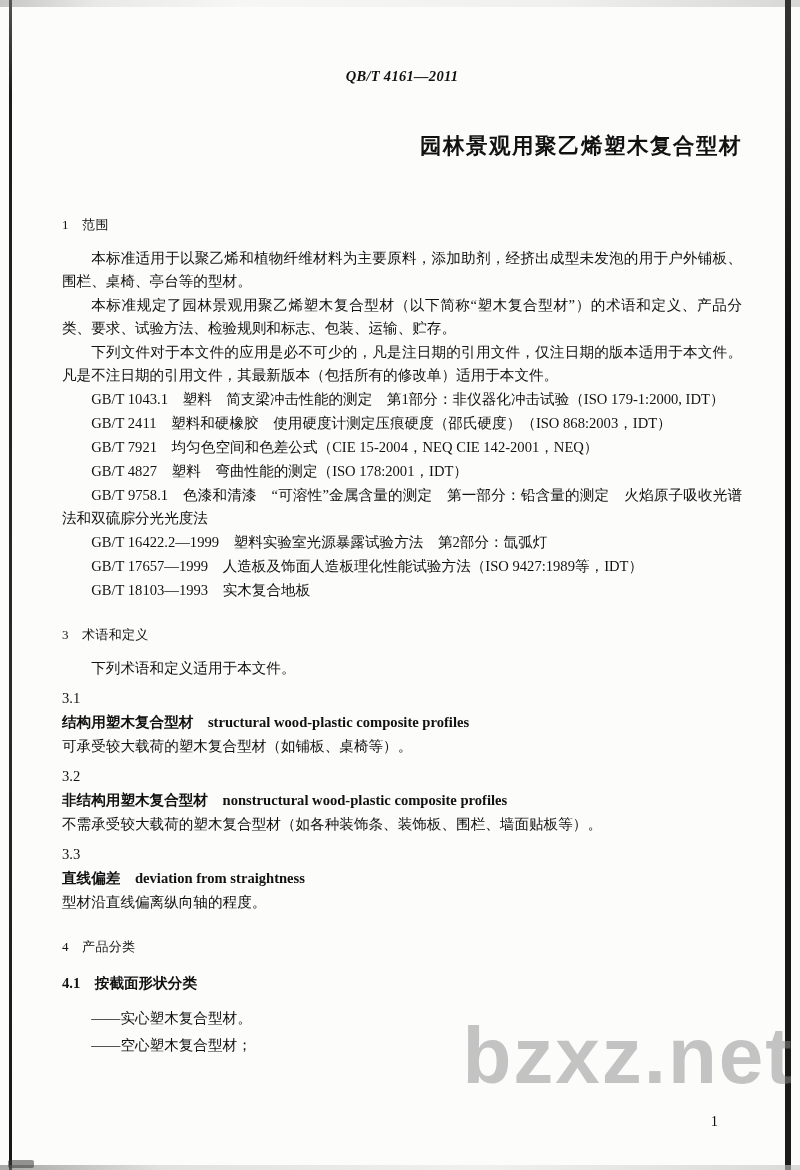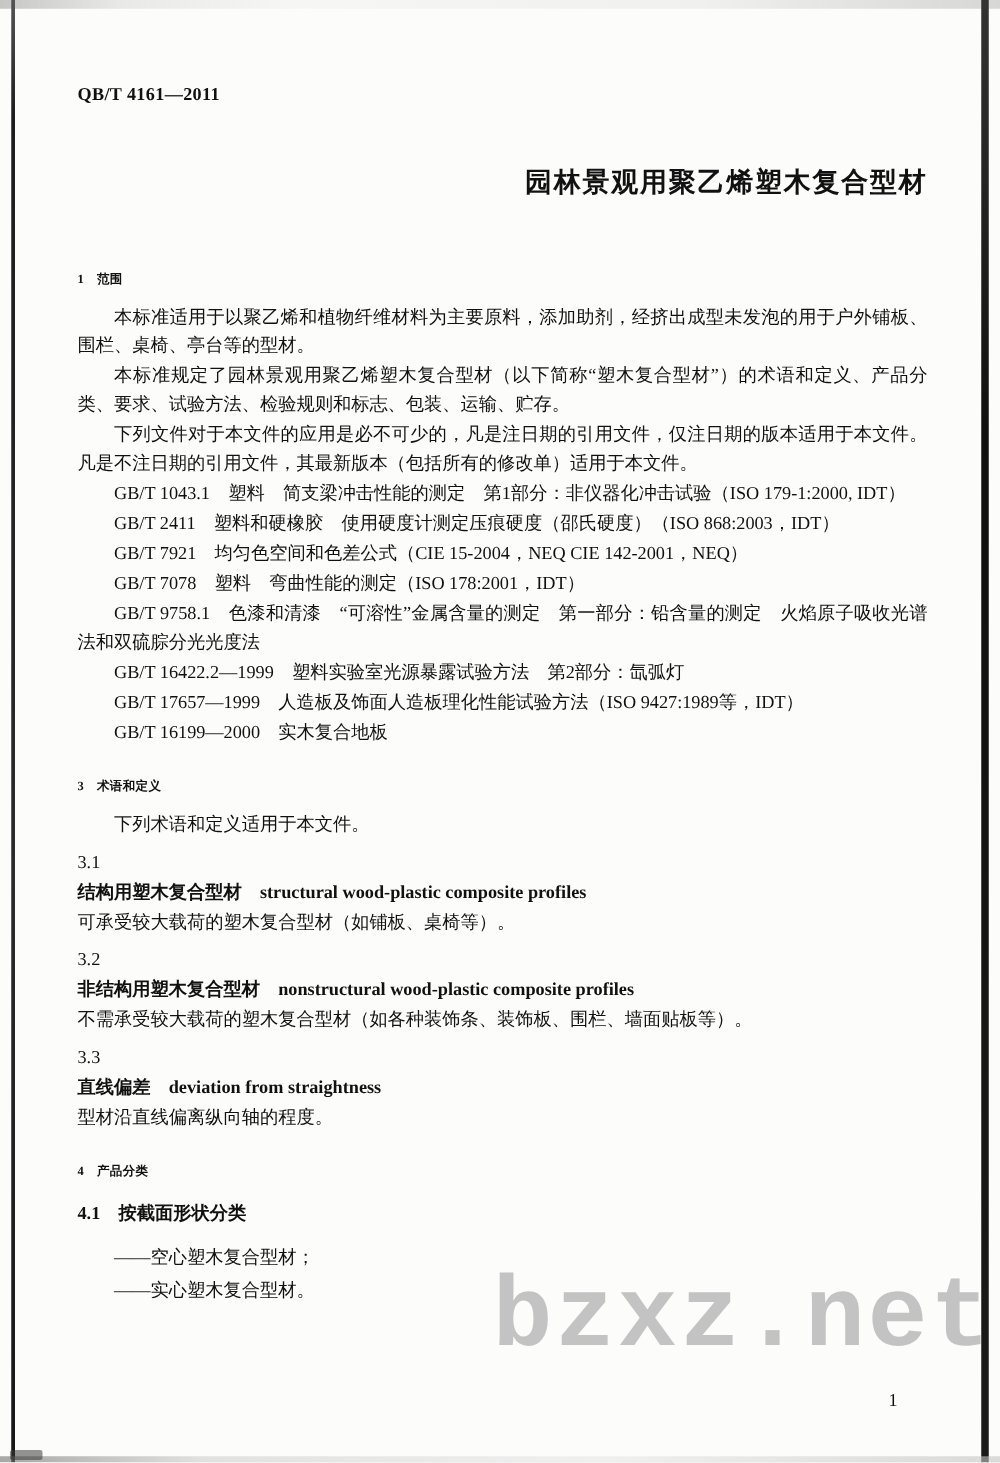--- a/index.html
+++ b/index.html
@@ -38,35 +38,36 @@
   .corner-blot{
     position:absolute;left:8px;bottom:2px;width:26px;height:8px;
     background:#3a3a38;opacity:.55;border-radius:2px;
   }
   .content{
     position:absolute;left:0;top:0;width:800px;
     padding:68px 58px 0 62px;
     box-sizing:border-box;
   }
   .doc-code{
-    text-align:left;
+    text-align:center;
     font-weight:bold;
     font-size:14.5px;
     letter-spacing:.3px;
+    font-style:italic;
   }
   .title{
     margin:46px 0 56px 0;
     text-align:right;
     font-size:21.5px;
     font-weight:bold;
     letter-spacing:1.5px;
   }
   .h2{
-    font-size:10px;
-    font-weight:bold;
+    font-size:13px;
+    font-weight:normal;
     margin:24px 0 13px 0;
     letter-spacing:.3px;
   }
   .para,.ref,.flush,.dash,.term,.subnum,.subhead{
     font-size:14.6px;
     line-height:23px;
   }
   .para,.ref{
     text-indent:2em;
     text-align:justify;
@@ -78,21 +79,21 @@
   .subhead{font-weight:bold;margin:16px 0 12px 0;}
   .dash{text-indent:2em;margin:0 0 4px 0;}
   .page-number{
     position:absolute;
     right:82px;bottom:40px;
     font-size:14.5px;
   }
   .watermark{
     position:absolute;
     right:6px;top:1016px;
-    font-family:Liberation Mono, monospace;
+    font-family:Liberation Sans, sans-serif;
     font-weight:bold;
     font-size:80px;
     line-height:1;
     color:#8c8c8c;
     opacity:.5;
     letter-spacing:2px;
     pointer-events:none;
     user-select:none;
   }
 </style>
@@ -114,41 +115,41 @@
     <div class="title">园林景观用聚乙烯塑木复合型材</div>
 
     <div class="h2">1　范围</div>
     <div class="para">本标准适用于以聚乙烯和植物纤维材料为主要原料，添加助剂，经挤出成型未发泡的用于户外铺板、围栏、桌椅、亭台等的型材。</div>
     <div class="para">本标准规定了园林景观用聚乙烯塑木复合型材（以下简称“塑木复合型材”）的术语和定义、产品分类、要求、试验方法、检验规则和标志、包装、运输、贮存。</div>
 
     <div class="para">下列文件对于本文件的应用是必不可少的，凡是注日期的引用文件，仅注日期的版本适用于本文件。凡是不注日期的引用文件，其最新版本（包括所有的修改单）适用于本文件。</div>
     <div class="ref">GB/T 1043.1　塑料　简支梁冲击性能的测定　第1部分：非仪器化冲击试验（ISO 179-1:2000, IDT）</div>
     <div class="ref">GB/T 2411　塑料和硬橡胶　使用硬度计测定压痕硬度（邵氏硬度）（ISO 868:2003，IDT）</div>
     <div class="ref">GB/T 7921　均匀色空间和色差公式（CIE 15-2004，NEQ CIE 142-2001，NEQ）</div>
-    <div class="ref">GB/T 7078　塑料　弯曲性能的测定（ISO 178:2001，IDT）</div>
+    <div class="ref">GB/T 4827　塑料　弯曲性能的测定（ISO 178:2001，IDT）</div>
     <div class="ref">GB/T 9758.1　色漆和清漆　“可溶性”金属含量的测定　第一部分：铅含量的测定　火焰原子吸收光谱法和双硫腙分光光度法</div>
     <div class="ref">GB/T 16422.2—1999　塑料实验室光源暴露试验方法　第2部分：氙弧灯</div>
     <div class="ref">GB/T 17657—1999　人造板及饰面人造板理化性能试验方法（ISO 9427:1989等，IDT）</div>
-    <div class="ref">GB/T 16199—2000　实木复合地板</div>
+    <div class="ref">GB/T 18103—1993　实木复合地板</div>
 
     <div class="h2">3　术语和定义</div>
     <div class="para">下列术语和定义适用于本文件。</div>
     <div class="subnum">3.1</div>
     <div class="term">结构用塑木复合型材　structural wood-plastic composite profiles</div>
     <div class="flush">可承受较大载荷的塑木复合型材（如铺板、桌椅等）。</div>
     <div class="subnum">3.2</div>
     <div class="term">非结构用塑木复合型材　nonstructural wood-plastic composite profiles</div>
     <div class="flush">不需承受较大载荷的塑木复合型材（如各种装饰条、装饰板、围栏、墙面贴板等）。</div>
     <div class="subnum">3.3</div>
     <div class="term">直线偏差　deviation from straightness</div>
     <div class="flush">型材沿直线偏离纵向轴的程度。</div>
 
     <div class="h2">4　产品分类</div>
     <div class="subhead">4.1　按截面形状分类</div>
+    <div class="dash">——实心塑木复合型材。</div>
     <div class="dash">——空心塑木复合型材；</div>
-    <div class="dash">——实心塑木复合型材。</div>
 
   </div>
 
   <div class="watermark">bzxz.net</div>
   <div class="page-number">1</div>
 
 </div>
 
 </body></html>

